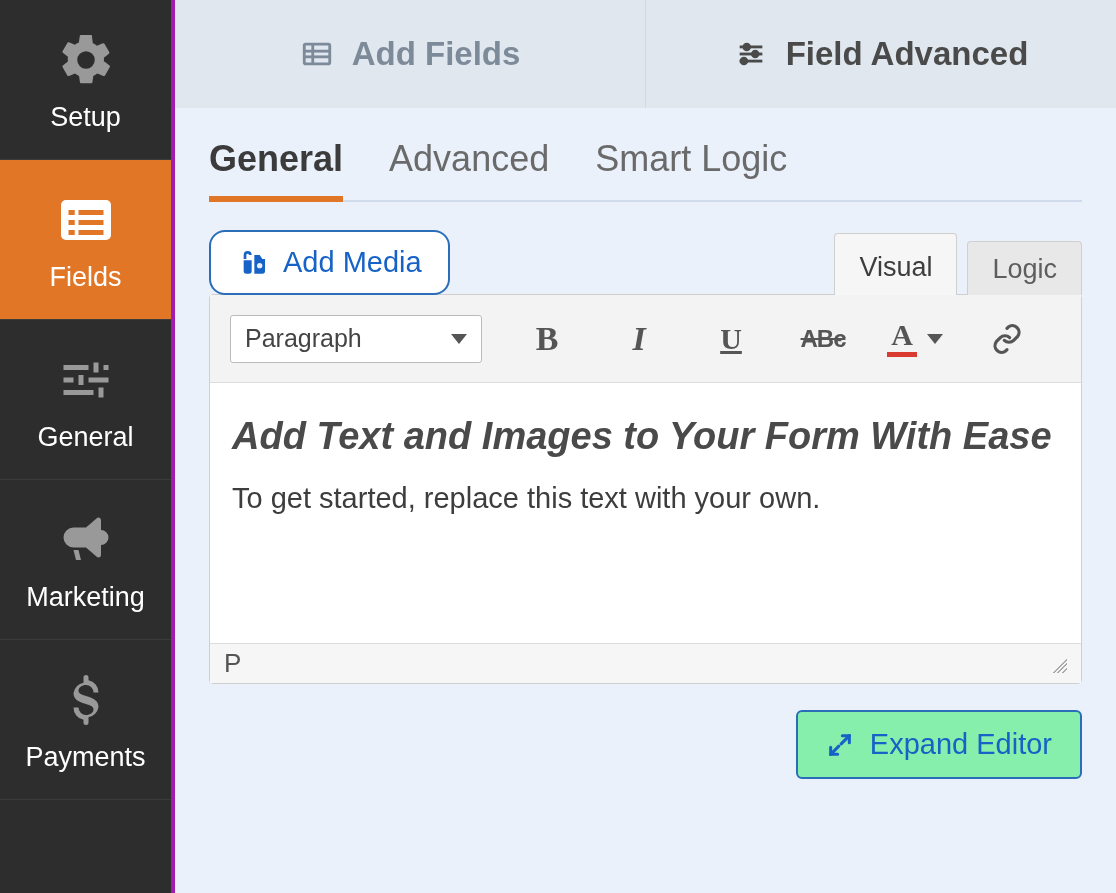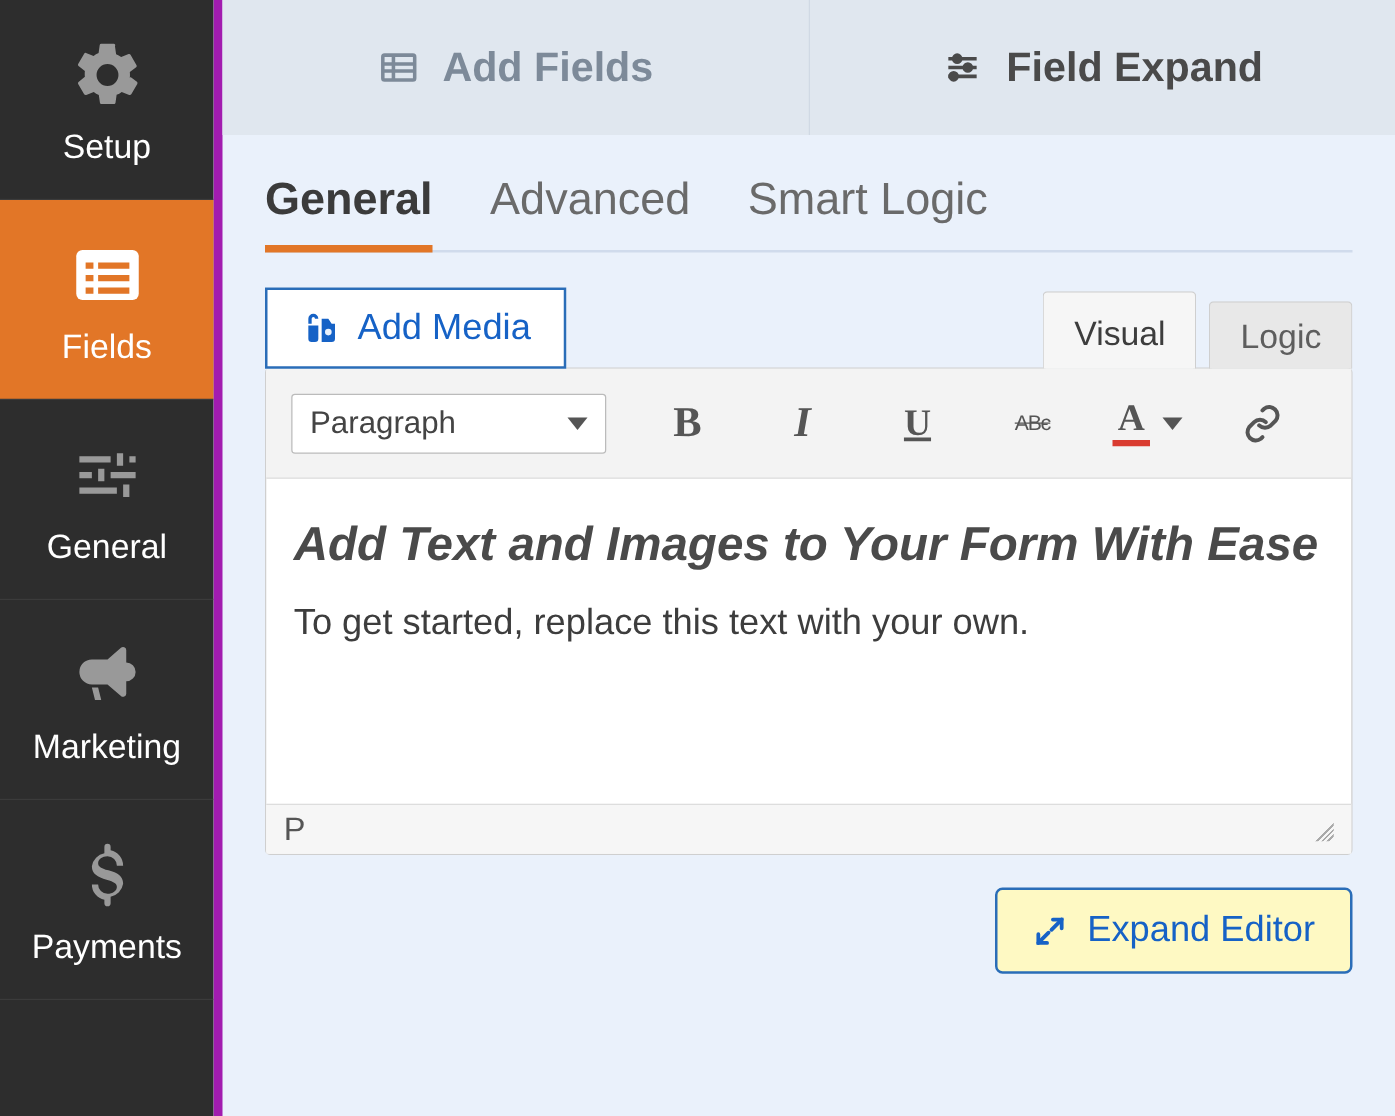--- a/index.html
+++ b/index.html
@@ -44,21 +44,21 @@
   }
   .side-item.active { background: #e27627; }
   .side-item.active .icon { color: #fff; }
 
   
   .main {
     flex: 1;
     display: flex;
     flex-direction: column;
     background: #eaf1fb;
-    border-left: 7px solid #a21caf;
+    border-left: 4px solid #a21caf;
   }
 
   
   .toptabs {
     display: flex;
     background: #e0e7ef;
   }
   .toptab {
     flex: 1;
     height: 108px;
@@ -112,21 +112,21 @@
   .addmedia {
     display: inline-flex;
     align-items: center;
     gap: 14px;
     border: 2px solid #2a6db8;
     color: #1662c6;
     background: #fff;
     font-size: 29px;
     font-weight: 500;
     padding: 14px 26px;
-    border-radius: 0;
+    border-radius: 16px;
     cursor: pointer;
   }
   .addmedia .amicon { width: 32px; height: 32px; color: #1662c6; }
 
   .editortabs {
     display: flex;
     gap: 10px;
     align-items: flex-end;
   }
   .etab {
@@ -190,21 +190,21 @@
     align-items: center;
     justify-content: center;
     color: #555;
     cursor: pointer;
     border-radius: 3px;
   }
   .tbtn svg, .tbtn .glyph { width: 32px; height: 32px; }
   .tbtn.bold { font-family: Georgia, serif; font-weight: 900; font-size: 34px; }
   .tbtn.italic { font-family: Georgia, serif; font-style: italic; font-weight: 700; font-size: 34px; }
   .tbtn.uline { font-family: Georgia, serif; font-size: 30px; text-decoration: underline; font-weight: 600;}
-  .tbtn.strike { font-size: 17px; text-decoration: line-through; letter-spacing: -1px; font-weight: 400;}
+  .tbtn.strike { font-size: 24px; text-decoration: line-through; letter-spacing: -1px; font-weight: 700;}
   .textcolor {
     display: flex;
     align-items: center;
     gap: 10px;
   }
   .tcA {
     font-family: Georgia, serif;
     font-size: 30px;
     font-weight: 600;
     border-bottom: 5px solid #d93b30;
@@ -252,21 +252,21 @@
   }
 
   
   .expandrow { display: flex; justify-content: flex-end; margin-top: 26px; }
   .expandbtn {
     display: inline-flex;
     align-items: center;
     gap: 16px;
     border: 2px solid #2a6db8;
     color: #1662c6;
-    background: #fef9c3;
+    background: #86efac;
     font-size: 29px;
     font-weight: 500;
     padding: 16px 28px;
     border-radius: 6px;
     cursor: pointer;
   }
   .expandbtn svg { width: 28px; height: 28px; }
 
 </style>
 </head>
@@ -343,21 +343,21 @@
       <span class="tticon">
         <svg viewBox="0 0 24 24" fill="none" stroke="currentColor" stroke-width="2">
             <line x1="4" y1="7" x2="20" y2="7"></line>
             <circle cx="9" cy="7" r="2" fill="currentColor"></circle>
             <line x1="4" y1="12" x2="20" y2="12"></line>
             <circle cx="15" cy="12" r="2" fill="currentColor"></circle>
             <line x1="4" y1="17" x2="20" y2="17"></line>
             <circle cx="7" cy="17" r="2" fill="currentColor"></circle>
           </svg>
       </span>
-      <span>Field Expand</span>
+      <span>Field Advanced</span>
     </div>
   </div>
 
   <div class="panel">
 
     <div class="subtabs">
       <div class="subtab active">General</div>
       <div class="subtab">Advanced</div>
       <div class="subtab">Smart Logic</div>
     </div>

